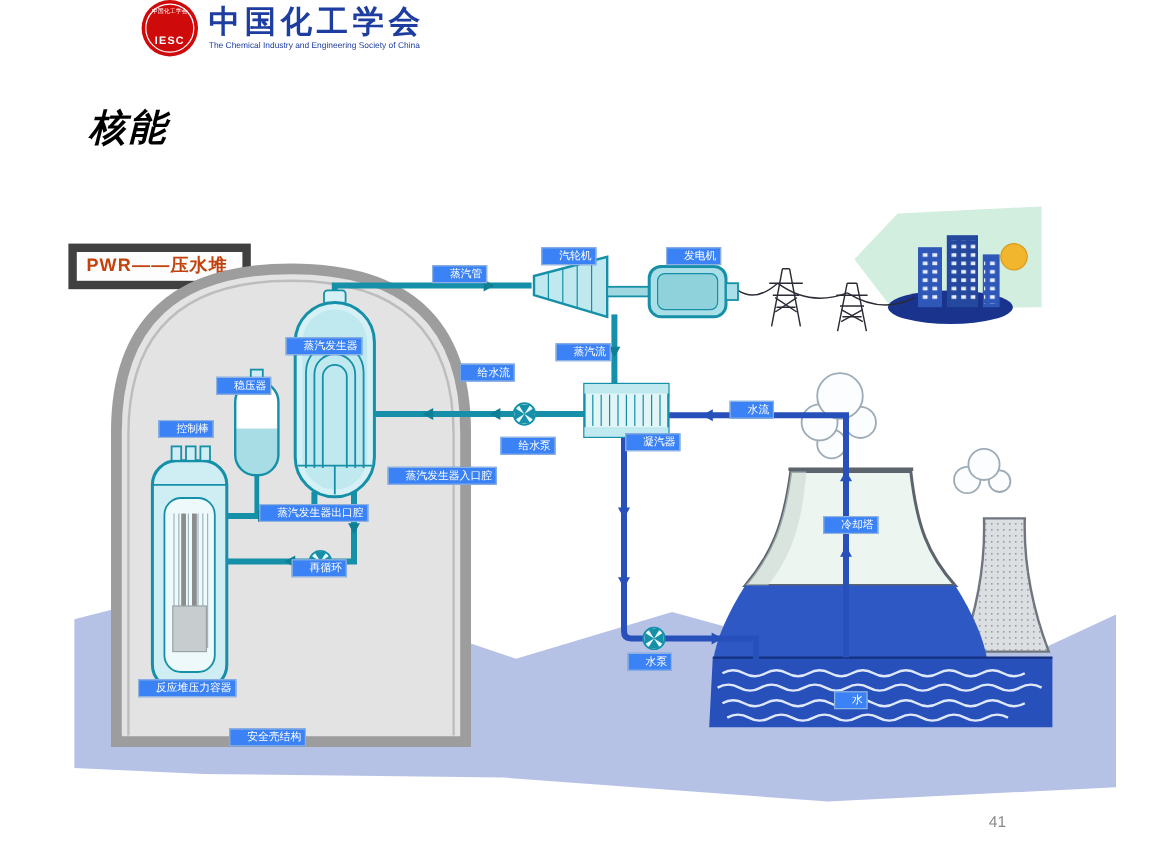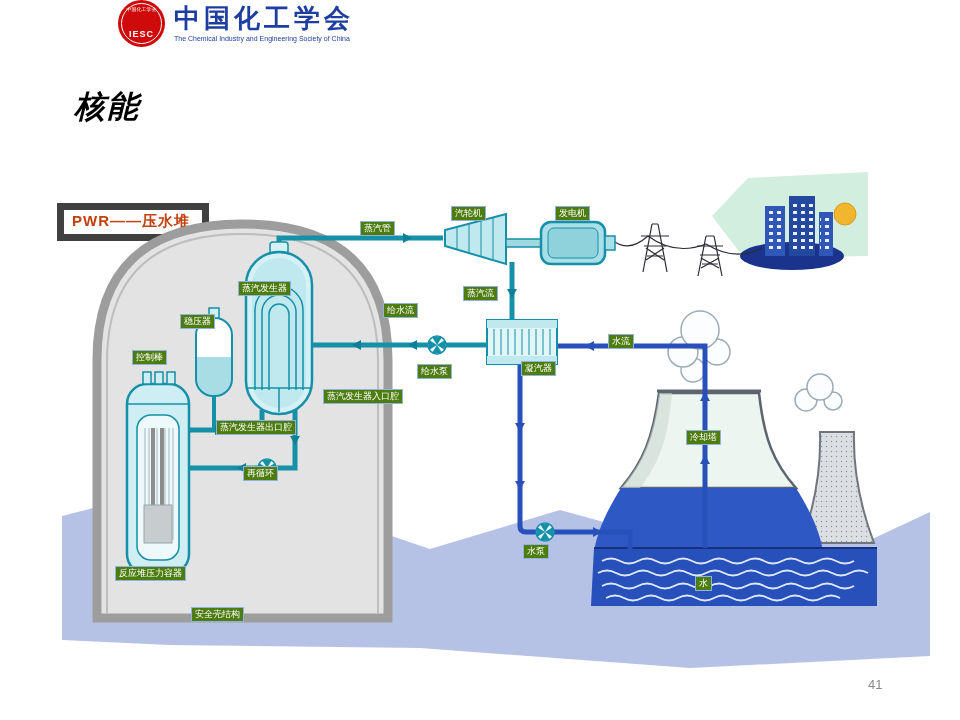--- a/index.html
+++ b/index.html
@@ -14,23 +14,23 @@
   .emblem .arc-text{position:absolute;top:6px;left:0;width:100%;text-align:center;color:#fff;font-size:5px;white-space:nowrap;overflow:hidden;}
   .emblem .iesc{position:absolute;bottom:8px;left:0;width:100%;text-align:center;color:#fff;font-weight:bold;font-size:9px;letter-spacing:1px;}
   .org-col{display:flex;flex-direction:column;}
   .org-cn{font-size:26px;font-weight:bold;color:#1d3da0;letter-spacing:4px;line-height:1.1;font-family:"Liberation Serif", serif;}
   .org-en{font-size:7px;color:#1d3da0;margin-top:1px;}
 
   .page-title{position:absolute;left:74px;top:86px;font-size:31px;font-weight:bold;font-style:italic;color:#000;letter-spacing:2px;}
 
   .pwr-box{position:absolute;left:57px;top:155px;border:7px solid #404040;background:#fdfdfd;color:#c2410c;font-weight:bold;font-size:15px;letter-spacing:1px;padding:2px 12px 3px 8px;margin-top:48px;}
 
-  .lbl{position:absolute;font-size:9px;background:#4d7c0f;color:#ffffff;padding:1px 3px 2px 3px;border:1px solid #8fb3de;white-space:nowrap;line-height:1.15;z-index:5;}
-
-  .page-num{position:absolute;left:868px;top:677px;font-size:13px;color:#8a8a8a;}
+  .lbl{position:absolute;font-size:9px;background:#3b82f6;color:#ffffff;padding:1px 3px 2px 14px;border:1px solid #8fb3de;white-space:nowrap;line-height:1.15;z-index:5;}
+
+  .page-num{position:absolute;left:824px;top:677px;font-size:13px;color:#8a8a8a;}
 </style>
 </head>
 <body>
 
 <div class="slide">
 
   <div class="logo-wrap">
     <div class="emblem">
       <div class="ring"></div>
       <div class="arc-text">中国化工学会</div>

